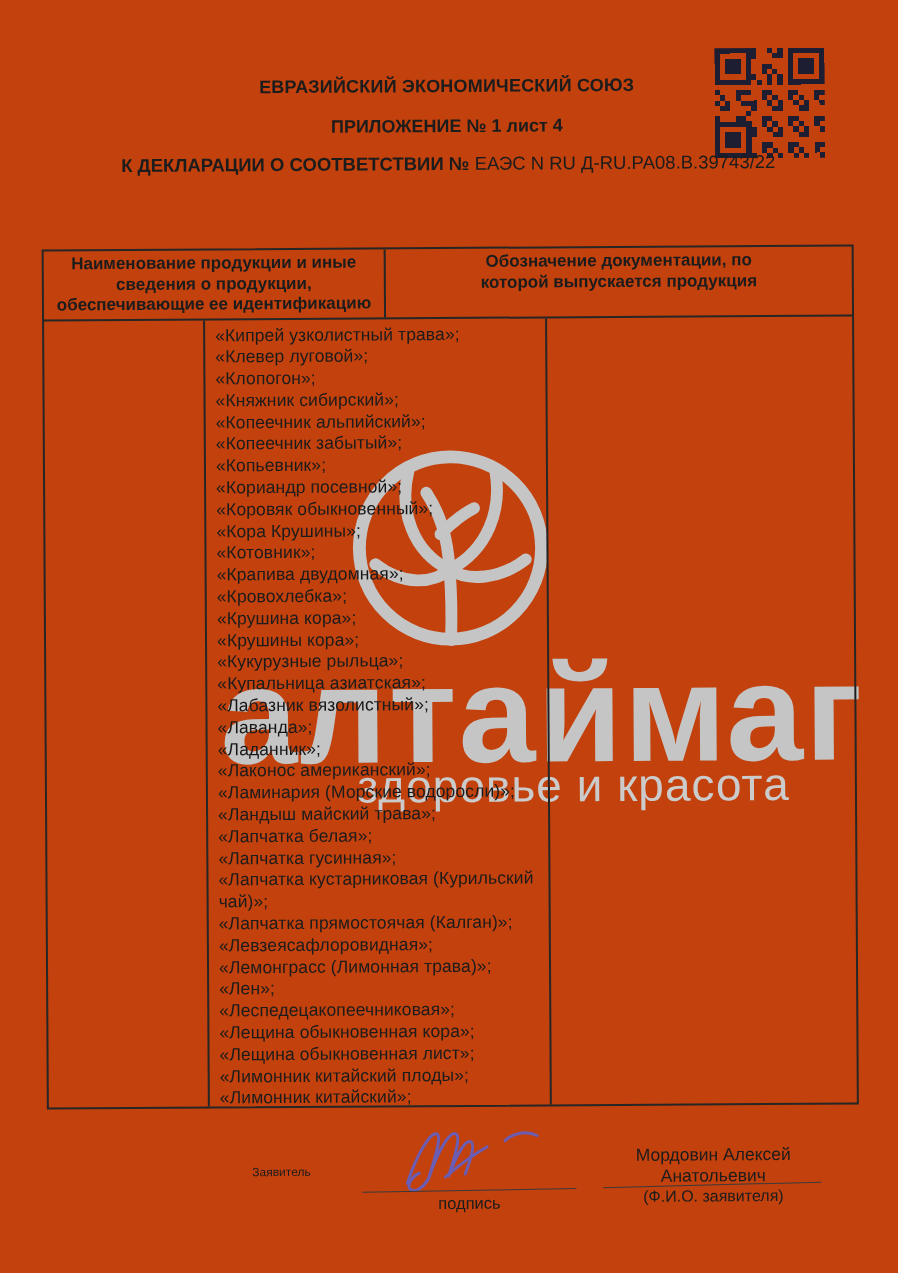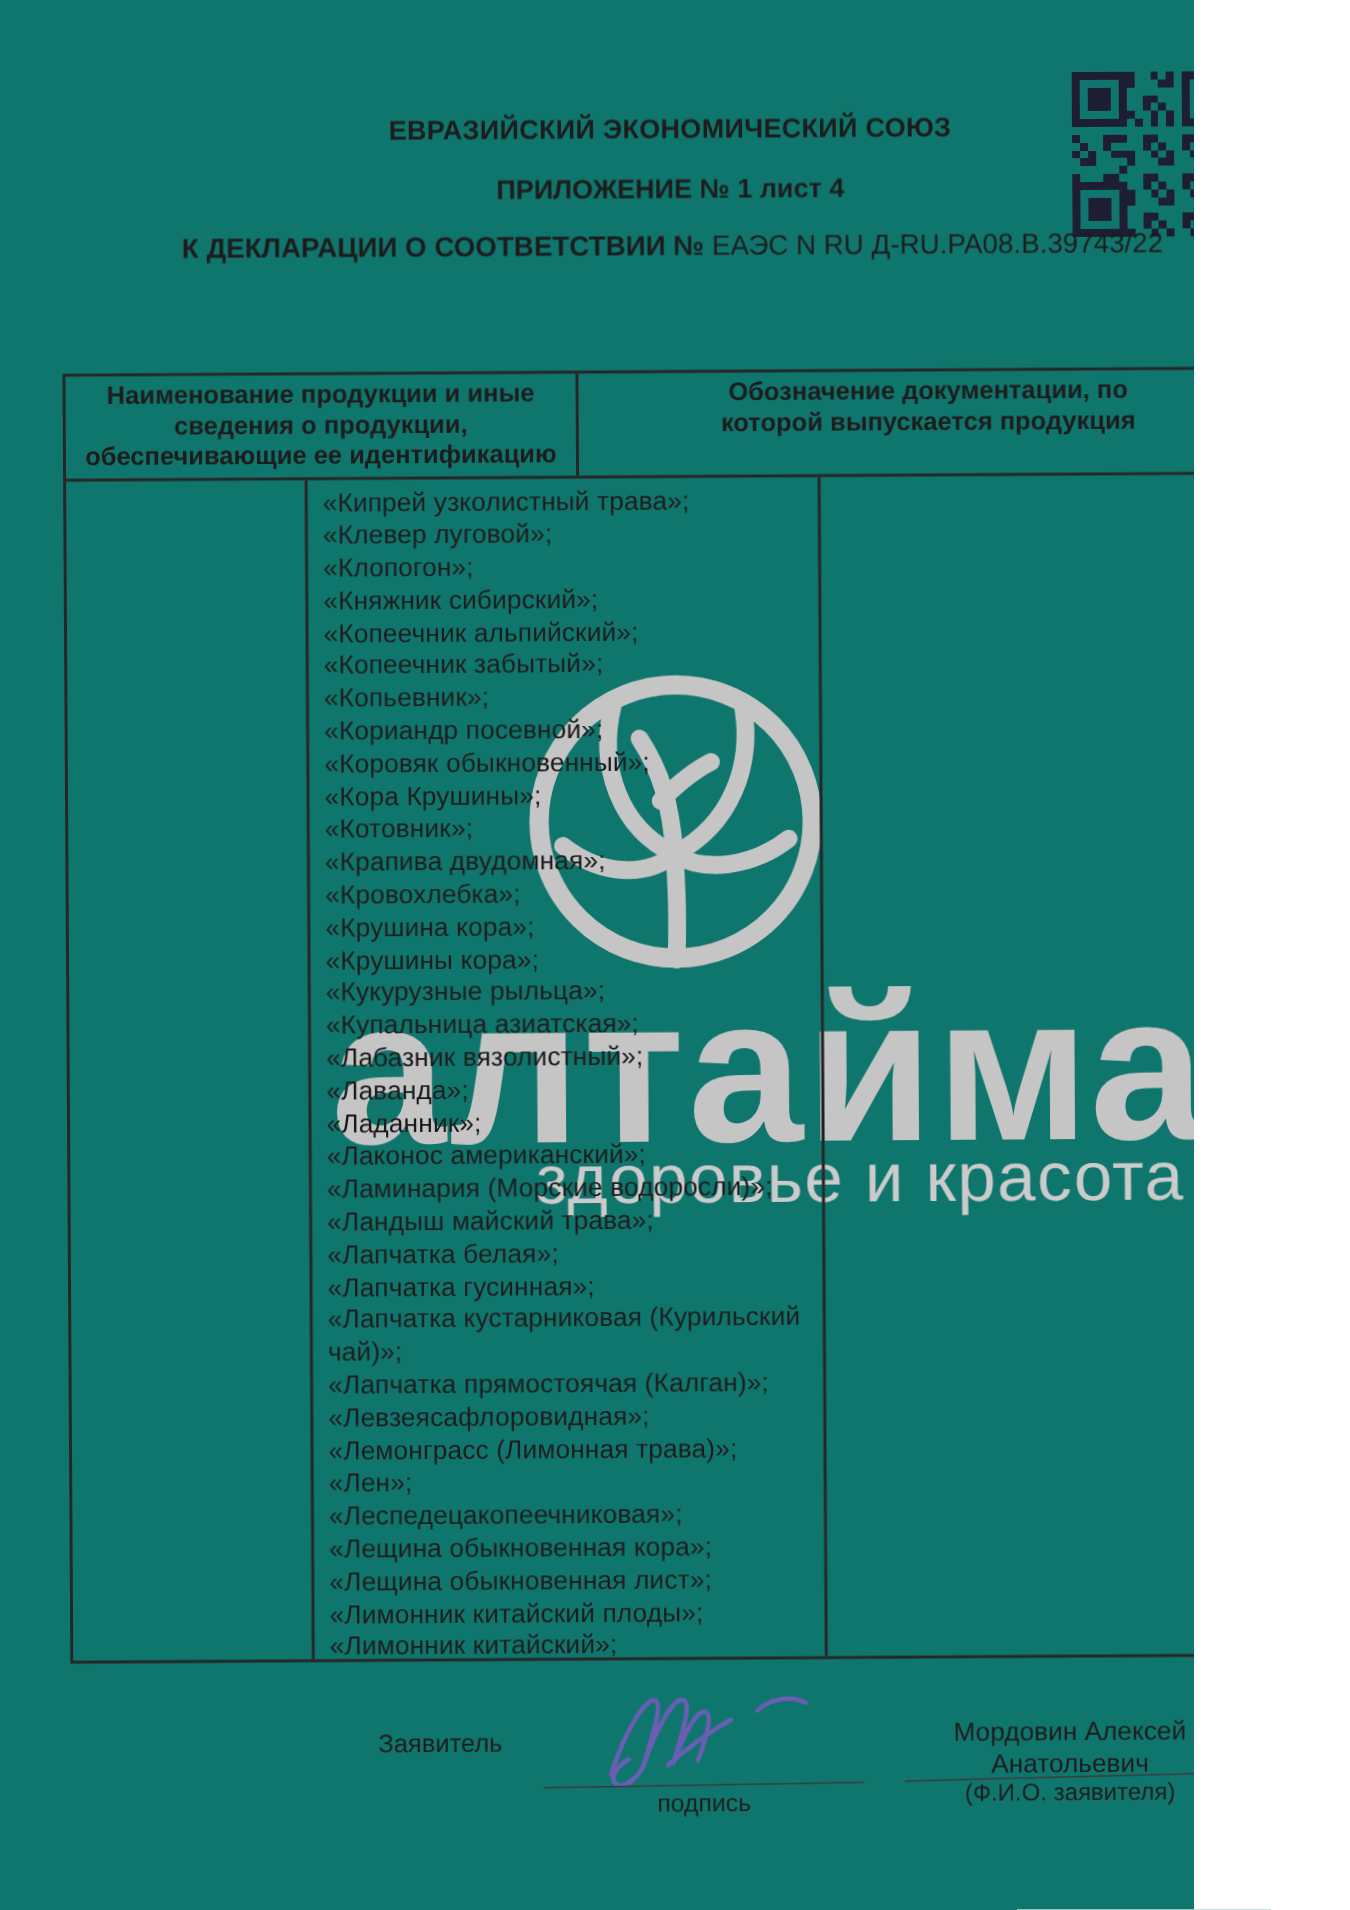--- a/index.html
+++ b/index.html
@@ -1,18 +1,18 @@
 <!DOCTYPE html>
 <html><head>
 <meta charset="utf-8">
 <style>
   html,body { margin:0; padding:0; background:#ffffff; }
   .page {
-    position:relative; width:796px; height:1273px; overflow:hidden;
-    background:#0f766e; font-family:"Liberation Sans", sans-serif; color:#1c1c1c;
+    position:relative; width:898px; height:1273px; overflow:hidden;
+    background:#c2410c; font-family:"Liberation Sans", sans-serif; color:#1c1c1c;
   }
   .sheet { position:absolute; inset:0; transform:rotate(-0.35deg); }
 
   
   .hdr-line1 { position:absolute; left:0; top:76px; width:900px; text-align:center;
                font-weight:bold; font-size:18px; letter-spacing:0.2px; }
   .hdr-line2 { position:absolute; left:0; top:116px; width:900px; text-align:center;
                font-weight:bold; font-size:18px; }
   .hdr-line3 { position:absolute; left:124px; top:153px; white-space:nowrap;
                font-size:18.5px; z-index:7; }
@@ -41,21 +41,21 @@
                mix-blend-mode:multiply; }
   .wm-logo { position:absolute; left:352px; top:449px; width:198px; height:198px; }
   .wm-brand { position:absolute; left:200px; top:645px; width:684px; text-align:center;
               font-size:138px; font-weight:bold; line-height:1; letter-spacing:2px;
               color:#c5c5c5; }
   .wm-tagline { position:absolute; left:285px; top:763px; width:575px; text-align:center;
                 font-size:46px; line-height:1; letter-spacing:1px; color:#cbcbcb; }
 
   
   .footer { position:absolute; left:0; top:1125px; width:900px; height:130px; }
-  .applicant { position:absolute; left:249px; top:27px; font-size:17px;text-align:center; }
+  .applicant { position:absolute; left:249px; top:39px; font-size:12px;text-align:center; }
   .sig-svg { position:absolute; left:398px; top:0px; width:160px; height:66px; }
   .sig-line { position:absolute; left:359px; top:65px; width:214px; height:0;
               border-top:1.6px solid #3a3a3a; transform:rotate(-0.6deg); }
   .sig-caption { position:absolute; left:359px; top:69px; width:214px; text-align:center;
                  font-size:16.5px; }
   .fio-name { position:absolute; left:598px; top:21px; width:224px; text-align:center;
               font-size:17.5px; line-height:21px; }
   .fio-line { position:absolute; left:600px; top:61px; width:218px; height:0;
               border-top:1.6px solid #3a3a3a; transform:rotate(-1.1deg); }
   .fio-caption { position:absolute; left:598px; top:64px; width:224px; text-align:center;

